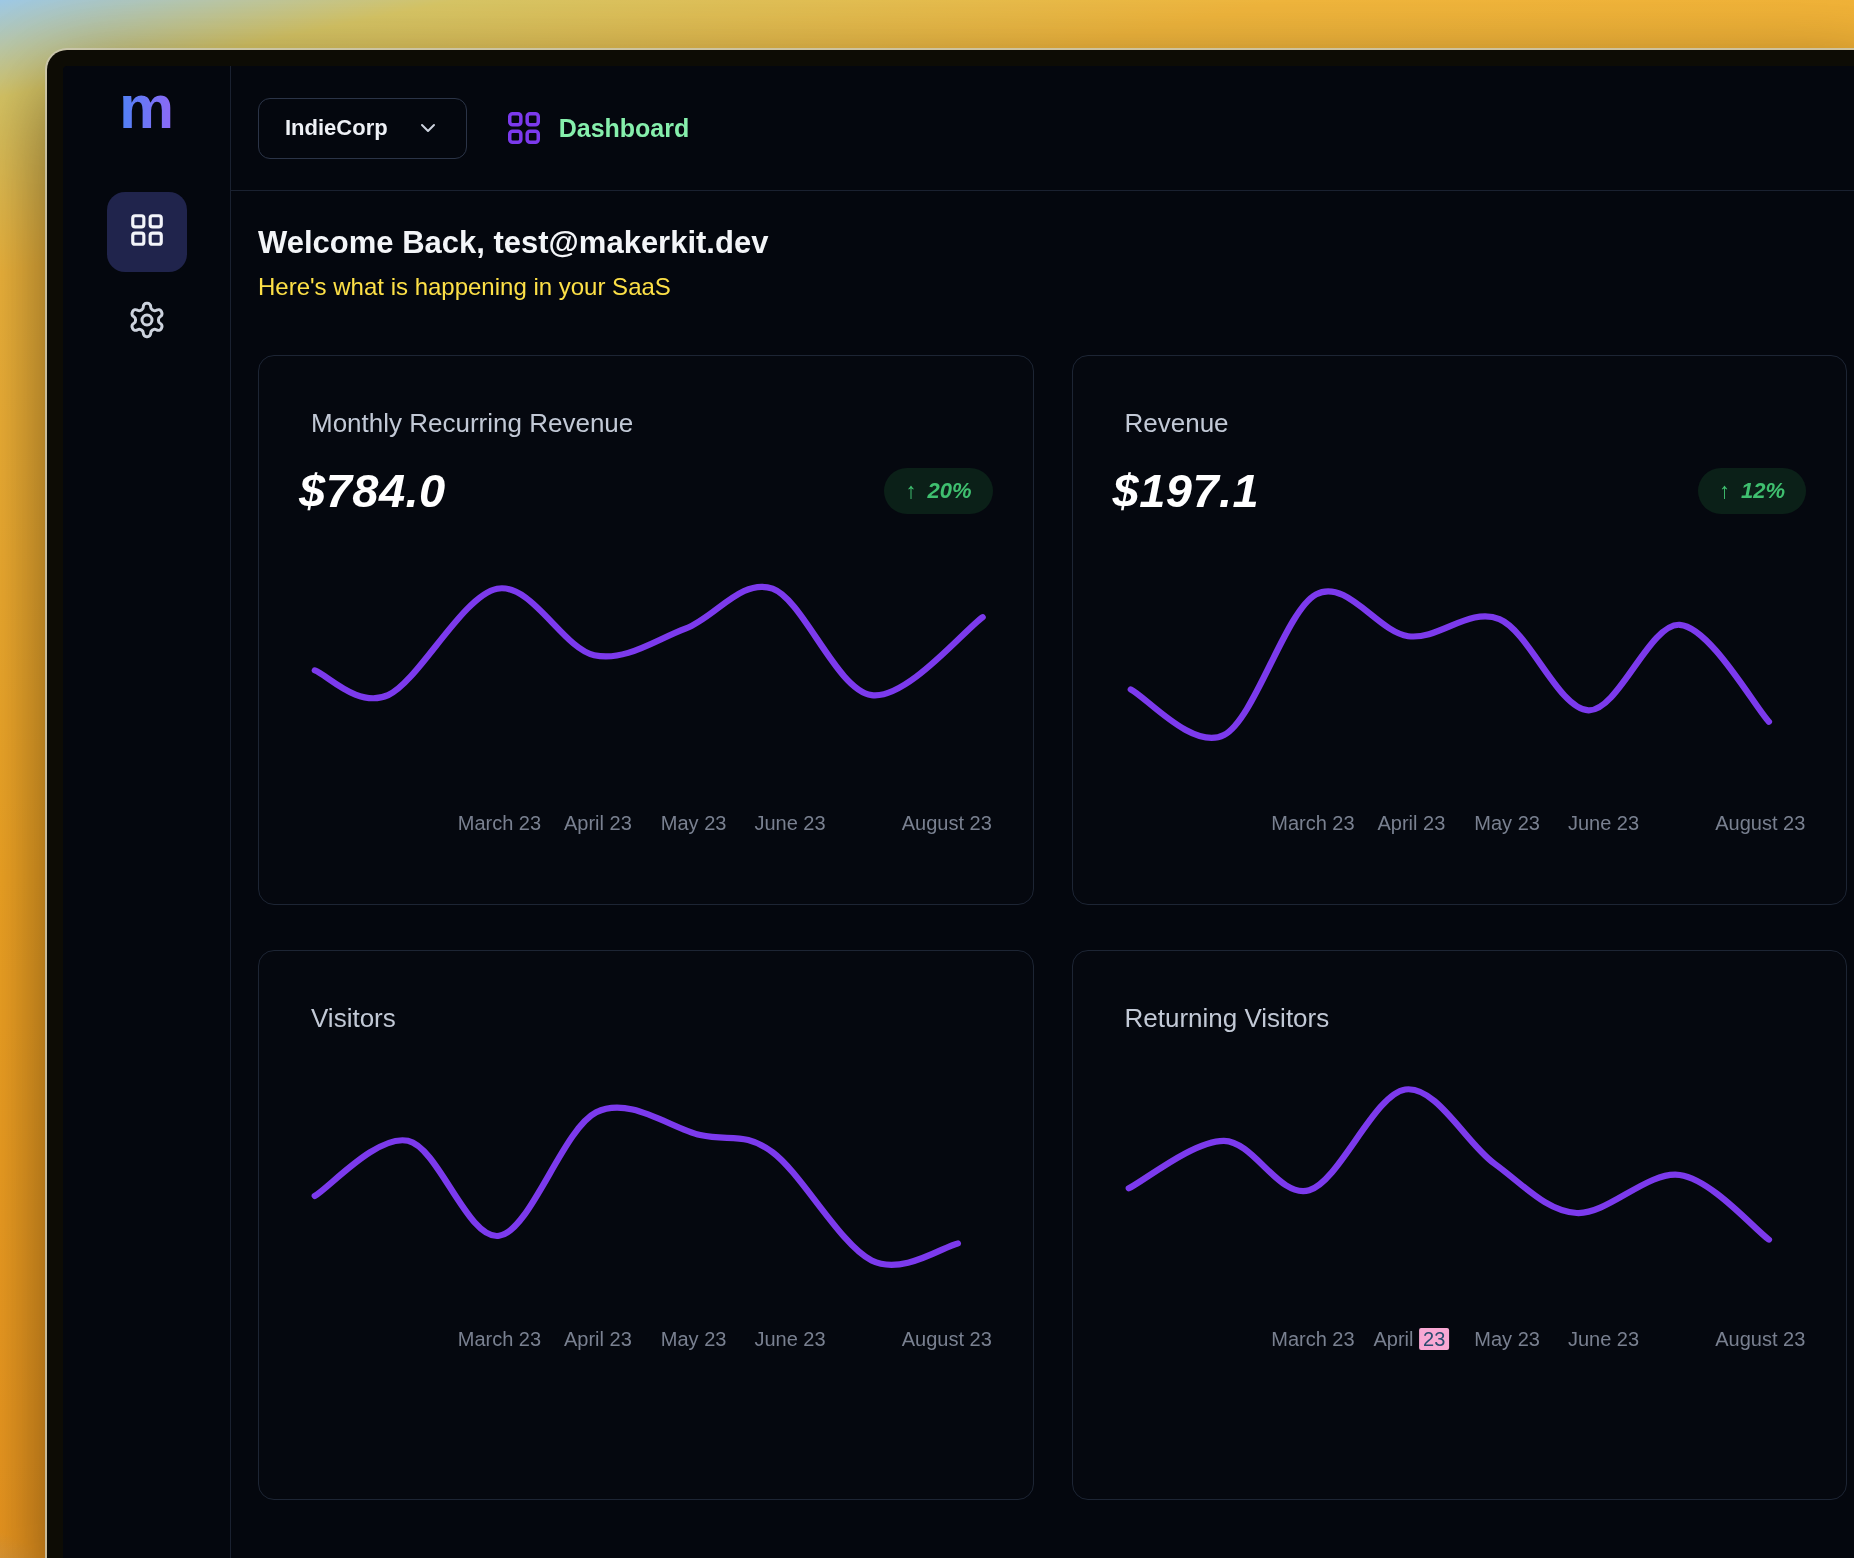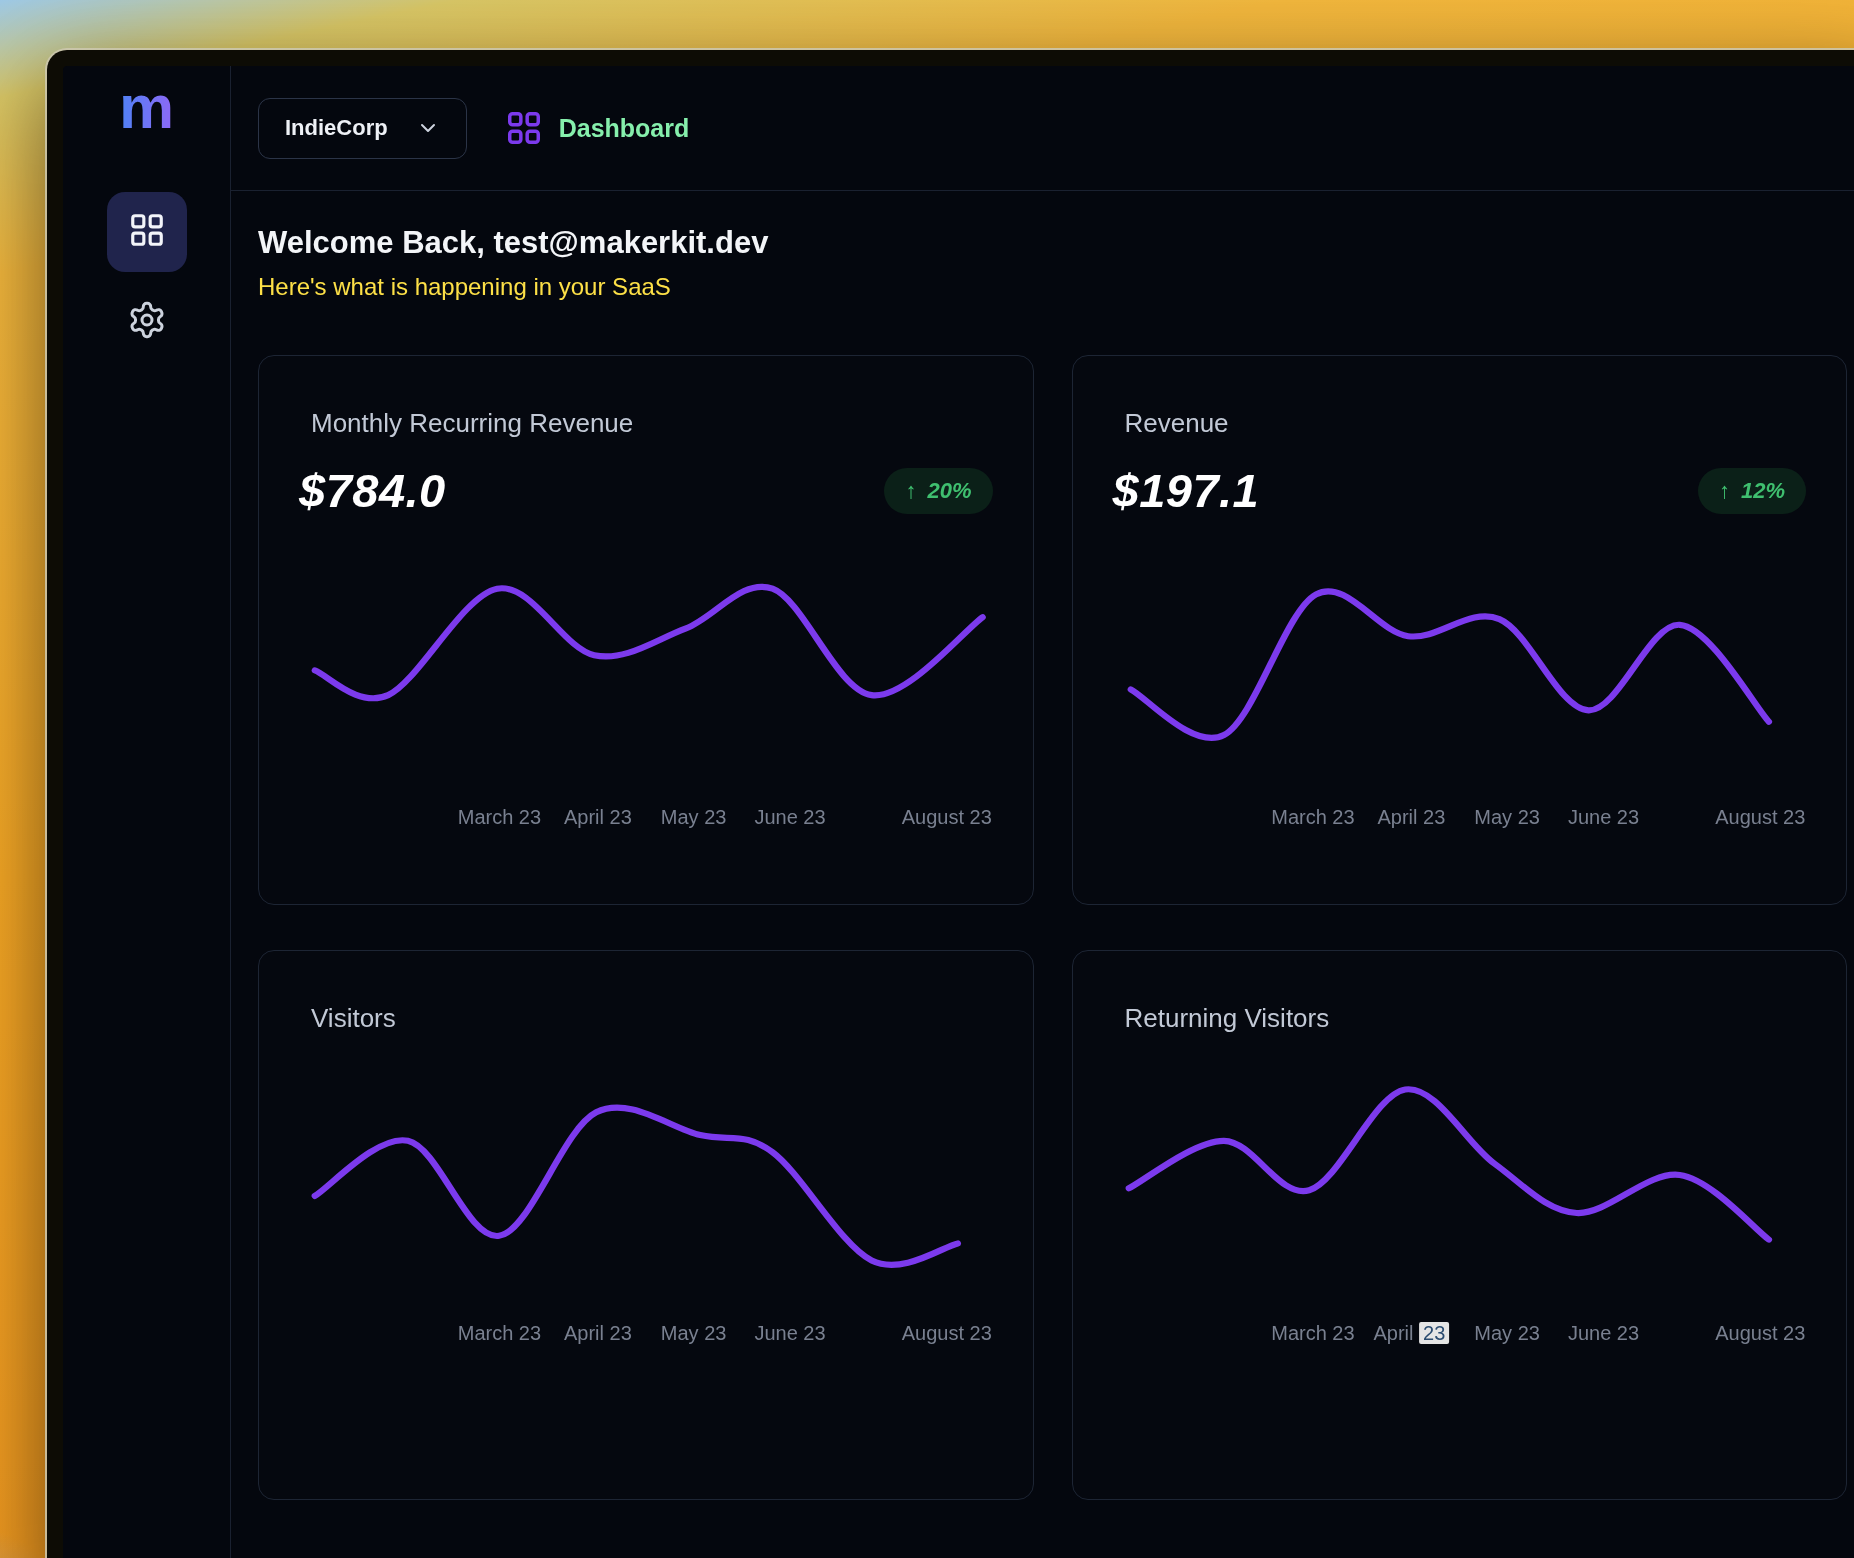--- a/index.html
+++ b/index.html
@@ -75,22 +75,22 @@
   .badge.up{color:#3fbf6f;background:#0b2018;}
   .badge.down{color:#e5484d;background:#2a1418;}
   .badge.flat{color:#dba514;background:#2a2212;}
   .badge-icon{font-size:22px;}
 
   .chart{margin-top:46px;height:190px;}
   .chart svg{width:100%;height:100%;display:block;}
   .chart path{fill:none;stroke:#7c3aed;stroke-width:6.5;stroke-linecap:round;stroke-linejoin:round;}
 
   .axis{position:relative;margin-top:52px;height:28px;font-size:20px;color:#798090;}
-  .axis span.axis-label{position:absolute;top:0;transform:translateX(-50%);white-space:nowrap;}
-  .sel{background:#e5e5e5;color:#2b4c70;padding:0 4px;border-radius:2px;text-align:right;}
+  .axis span.axis-label{position:absolute;top:6px;transform:translateX(-50%);white-space:nowrap;}
+  .sel{background:#f9a8d4;color:#2b4c70;padding:0 4px;border-radius:2px;text-align:right;}
 </style>
 </head>
 <body>
 
 <div class="window">
   <div class="app">
 
     <nav class="sidebar">
       <div class="logo">m</div>
       <div class="nav-tile">

